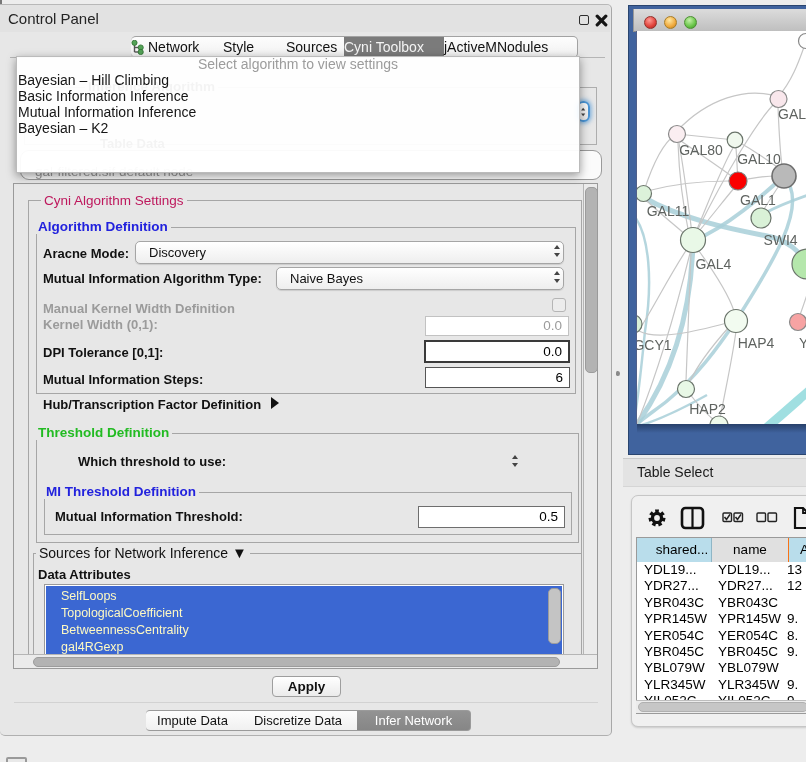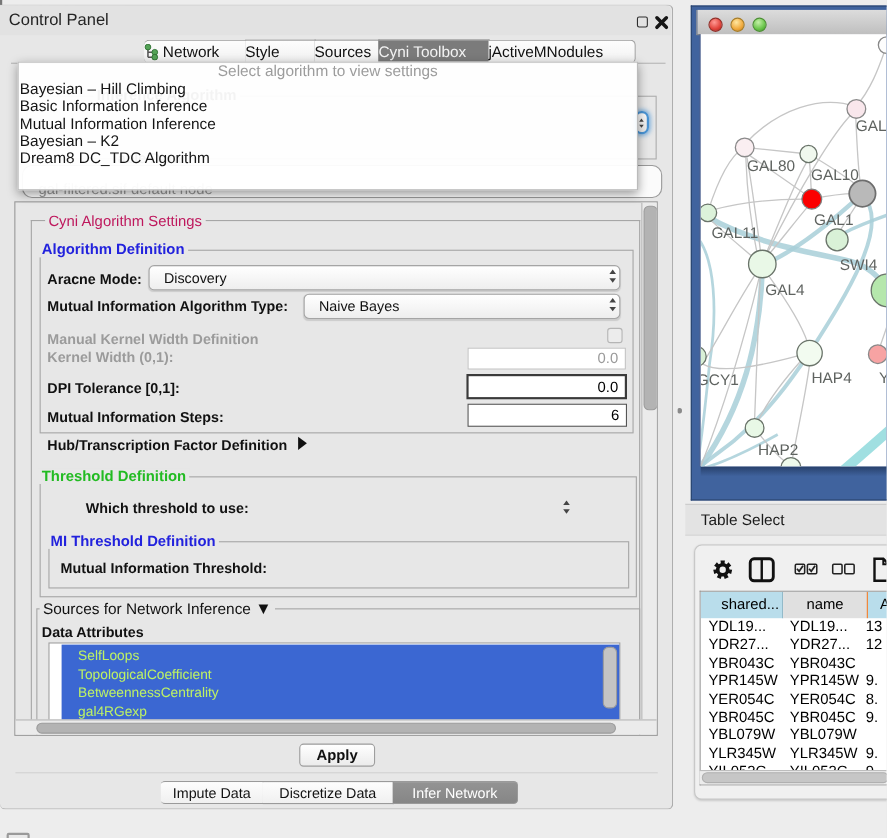--- a/index.html
+++ b/index.html
@@ -20,21 +20,21 @@
   .grp{position:absolute;border:1px solid #a6a6a6;}
   .grplabel{position:absolute;background:#e7e7e7;padding:0 3px;font-size:13.5px;line-height:14px;font-weight:bold;}
   .fldlabel{position:absolute;font-size:13px;font-weight:bold;color:#111;}
   .combo{position:absolute;height:21px;background:linear-gradient(#ffffff,#eeeeee);border:1px solid #a5a5a5;border-radius:5px;font-size:13px;color:#111;line-height:21px;padding-left:13px;box-shadow:0 1px 1px rgba(0,0,0,0.12);}
   .stepper{position:absolute;width:7px;height:12px;}
   .stepper:before{content:"";position:absolute;left:0;top:0;border-left:3.5px solid transparent;border-right:3.5px solid transparent;border-bottom:4.5px solid #444;}
   .stepper:after{content:"";position:absolute;left:0;bottom:0;border-left:3.5px solid transparent;border-right:3.5px solid transparent;border-top:4.5px solid #444;}
   .tfield{position:absolute;background:#fff;font-size:13.5px;text-align:right;}
   
   #attrlist{position:absolute;left:30px;top:400px;width:518px;height:70px;border:1px solid #9a9a9a;background:#fff;overflow:hidden;}
-  #attrsel{position:absolute;left:1px;top:1px;width:501px;height:70px;background:#3b67d2;color:#bef264;font-size:12.5px;line-height:17px;padding:2px 0 0 15px;margin-left:10px;}
+  #attrsel{position:absolute;left:1px;top:1px;width:501px;height:70px;background:#3b67d2;color:#fef9c3;font-size:12.5px;line-height:17px;padding:2px 0 0 15px;}
   
   .sbthumbV{position:absolute;background:#b3b3b3;border:1px solid #9c9c9c;border-radius:5px;}
   .sbthumbH{position:absolute;background:#b3b3b3;border:1px solid #9c9c9c;border-radius:5px;}
   
   #popup{left:16px;top:56px;width:562px;height:115px;background:rgba(255,255,255,0.95);border:1px solid #bbb;box-shadow:0 3px 9px rgba(0,0,0,0.4);font-size:14px;color:#151515;}
   #popup div{height:15.9px;line-height:15.9px;padding-left:1px;white-space:nowrap;}
   
   .btab{top:710px;height:19px;background:linear-gradient(#fdfdfd,#f0f0f0);border:1px solid #9a9a9a;border-left:none;color:#111;font-size:13px;text-align:center;line-height:19px;}
   .btabsel{background:linear-gradient(#939393,#868686);color:#fff;}
   
@@ -113,20 +113,21 @@
   <div class="abs" style="left:257px;top:213px;width:0;height:0;border-top:6px solid transparent;border-bottom:6px solid transparent;border-left:8px solid #111;"></div>
 
   <div class="grp" style="left:22px;top:249px;width:541px;height:108px;"></div>
   <div class="grplabel" style="left:21px;top:242px;color:#22bb22;">Threshold Definition</div>
   <div class="fldlabel" style="left:64px;top:270px;">Which threshold to use:</div>
   <div class="stepper" style="left:498px;top:270.5px;"></div>
 
   <div class="grp" style="left:30px;top:308px;width:526px;height:41px;"></div>
   <div class="grplabel" style="left:29px;top:301px;color:#2222dd;">MI Threshold Definition</div>
   <div class="fldlabel" style="left:41px;top:325px;">Mutual Information Threshold:</div>
+  <div class="tfield" style="left:404px;top:322px;width:139px;height:20px;border:1.5px solid #6e6e6e;color:#000;line-height:20px;padding-right:6px;">0.5</div>
 
   <div class="grp" style="left:19px;top:369px;width:547px;height:200px;"></div>
   <div class="grplabel" style="left:22px;top:362px;color:#111;font-weight:normal;font-size:14px;">Sources for Network Inference <span style="font-size:15px;">▼</span></div>
   <div class="fldlabel" style="left:24px;top:383px;">Data Attributes</div>
   <div id="attrlist">
     <div id="attrsel">SelfLoops<br>TopologicalCoefficient<br>BetweennessCentrality<br>gal4RGexp</div>
     <div class="sbthumbV" style="right:2px;top:3px;width:11px;height:54px;background:#c4c4c4;"></div>
   </div>
 
   <div class="abs" style="left:569px;top:0;width:14px;height:470px;background:#ebebeb;border-left:1px solid #b5b5b5;"></div>
@@ -145,21 +146,20 @@
 <div class="abs" style="left:6px;top:757px;width:17px;height:14px;border:2px solid #9a9a9a;border-radius:2px;background:#e9e9e9;"></div>
 
 <div class="abs" style="left:616px;top:371px;width:4px;height:5px;background:#8a8a8a;border-radius:40% 60% 60% 40%;"></div>
 
 <div id="popup" class="abs">
   <div style="color:#9c9c9c;text-align:center;padding-left:0;">Select algorithm to view settings</div>
   <div>Bayesian – Hill Climbing</div>
   <div>Basic Information Inference</div>
   <div>Mutual Information Inference</div>
   <div>Bayesian – K2</div>
-  <div>Dream8 DC_TDC Algorithm</div>
 </div>
 
 <div id="netwin" class="abs"></div>
 <div id="nettitle" class="abs"></div>
 <div class="tl abs" style="left:643.5px;background:radial-gradient(circle at 40% 30%,#ff9a94,#e0423a 60%,#a02520);border:0.5px solid #93302a;"></div>
 <div class="tl abs" style="left:663.5px;background:radial-gradient(circle at 40% 30%,#ffe7a0,#f0a93c 60%,#b97a1e);border:0.5px solid #a87d26;"></div>
 <div class="tl abs" style="left:683.5px;background:radial-gradient(circle at 40% 30%,#c4f0a8,#69c549 60%,#3d8f28);border:0.5px solid #4c8f33;"></div>
 <div class="abs" style="left:637px;top:424px;width:169px;height:9px;background:linear-gradient(rgba(15,30,55,0.5),rgba(15,30,55,0));"></div>
 <div class="abs" style="left:636px;top:31px;width:1px;height:393px;background:#51608a;"></div>
 <div id="netcanvas" class="abs">

